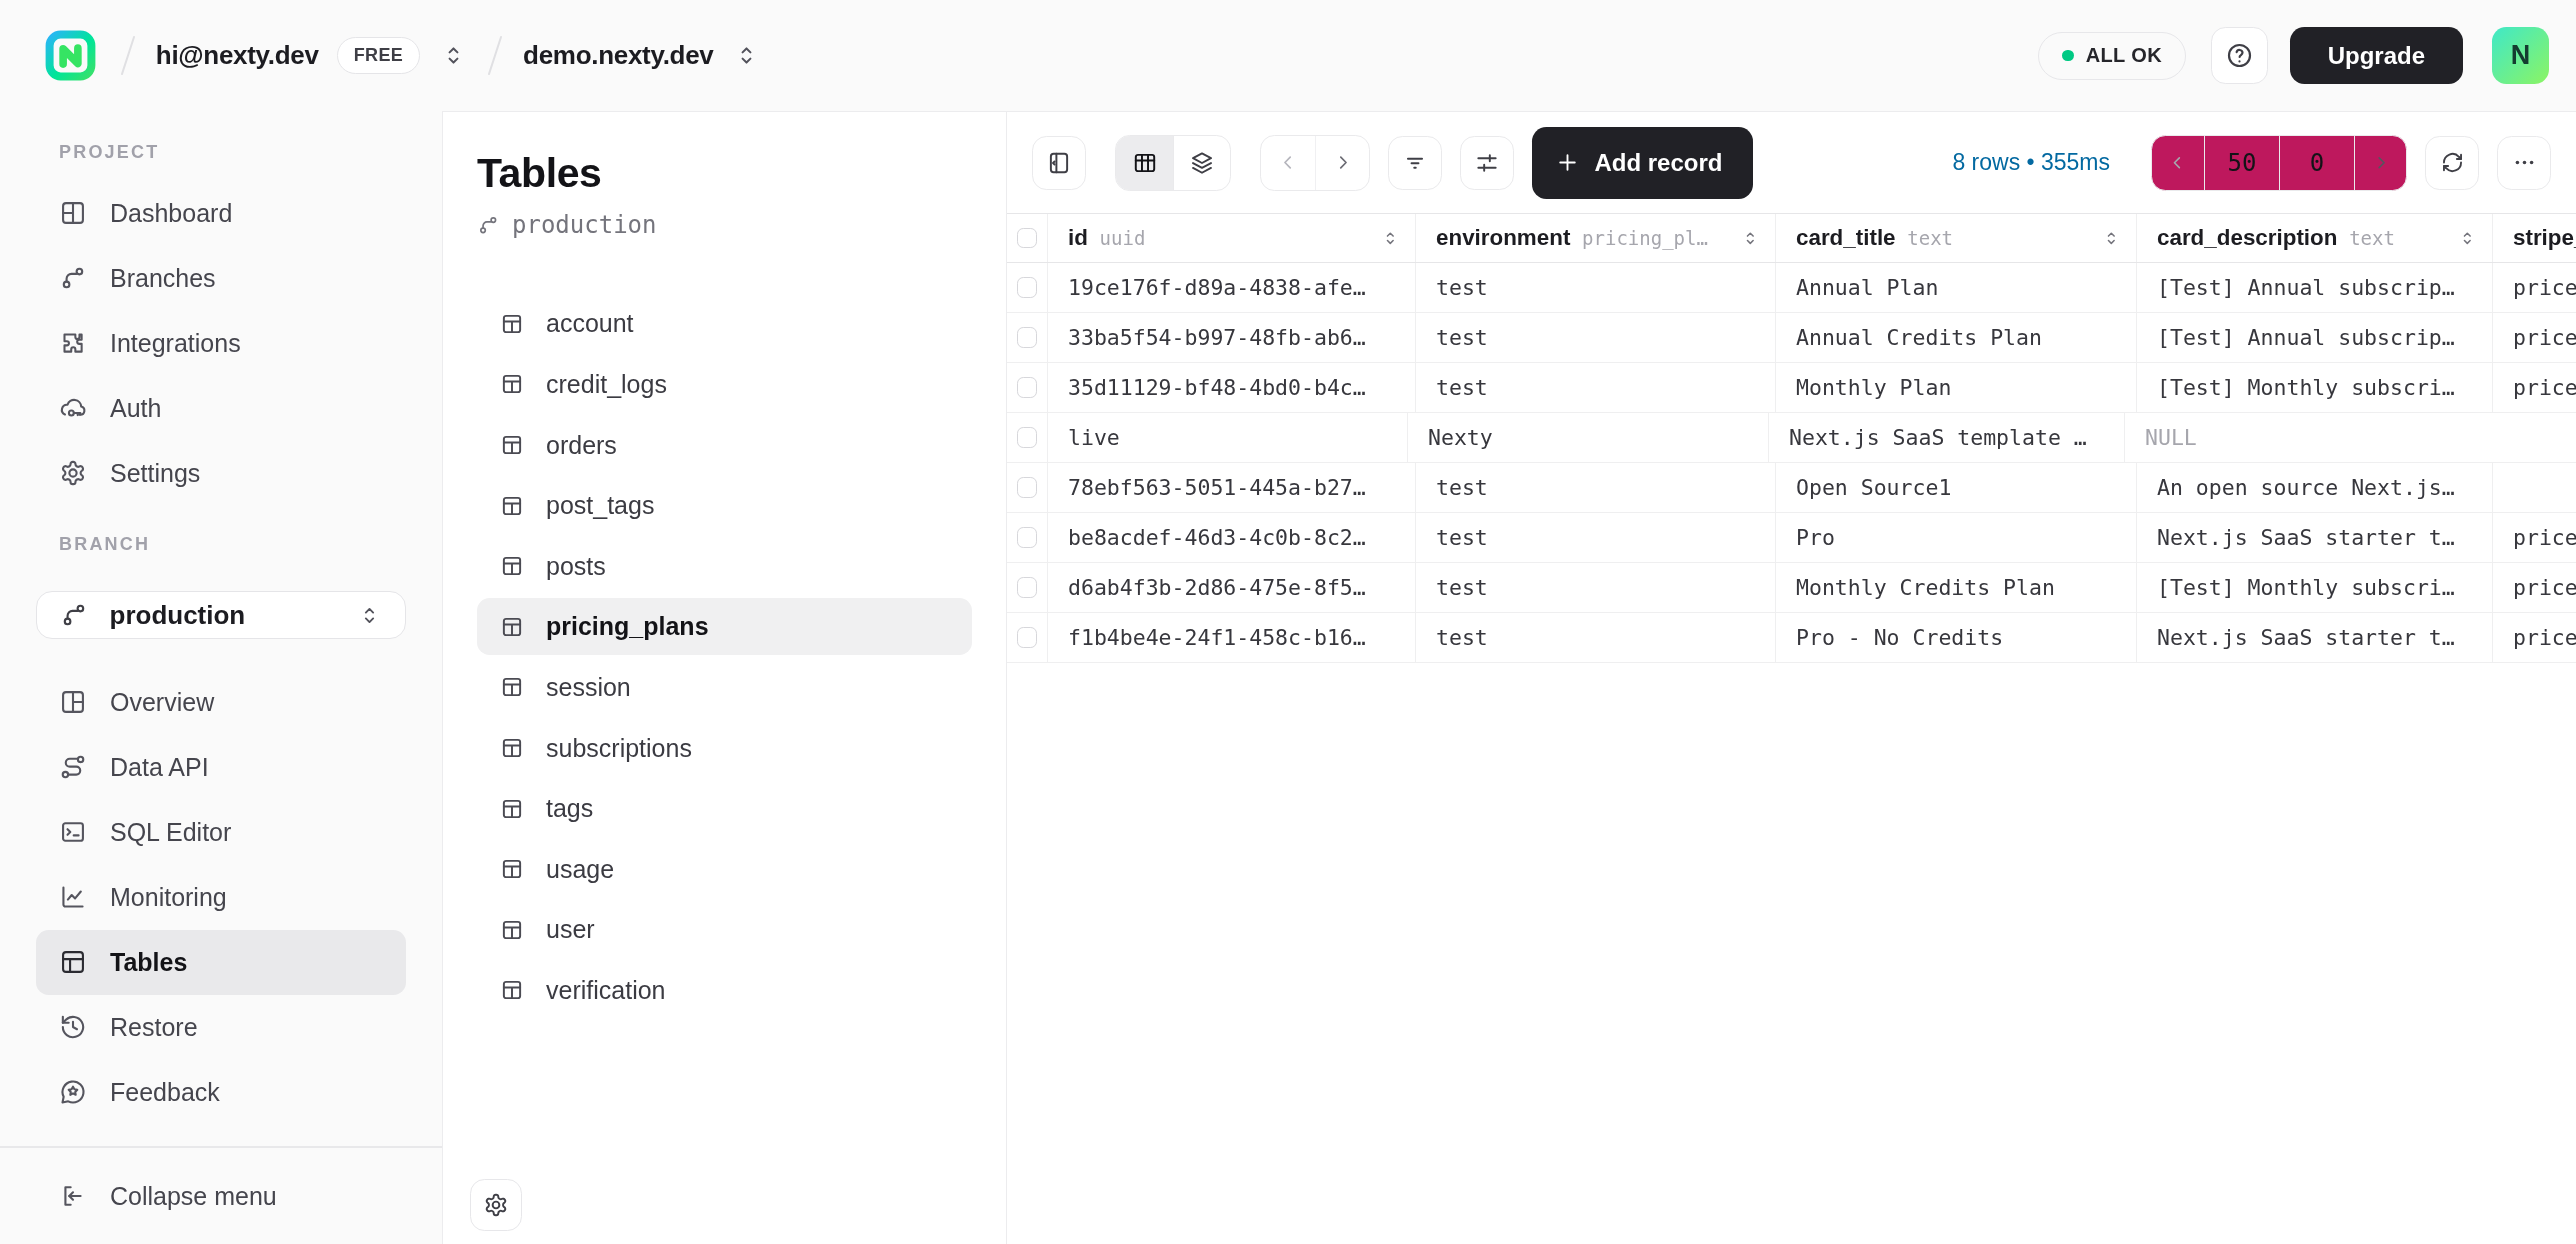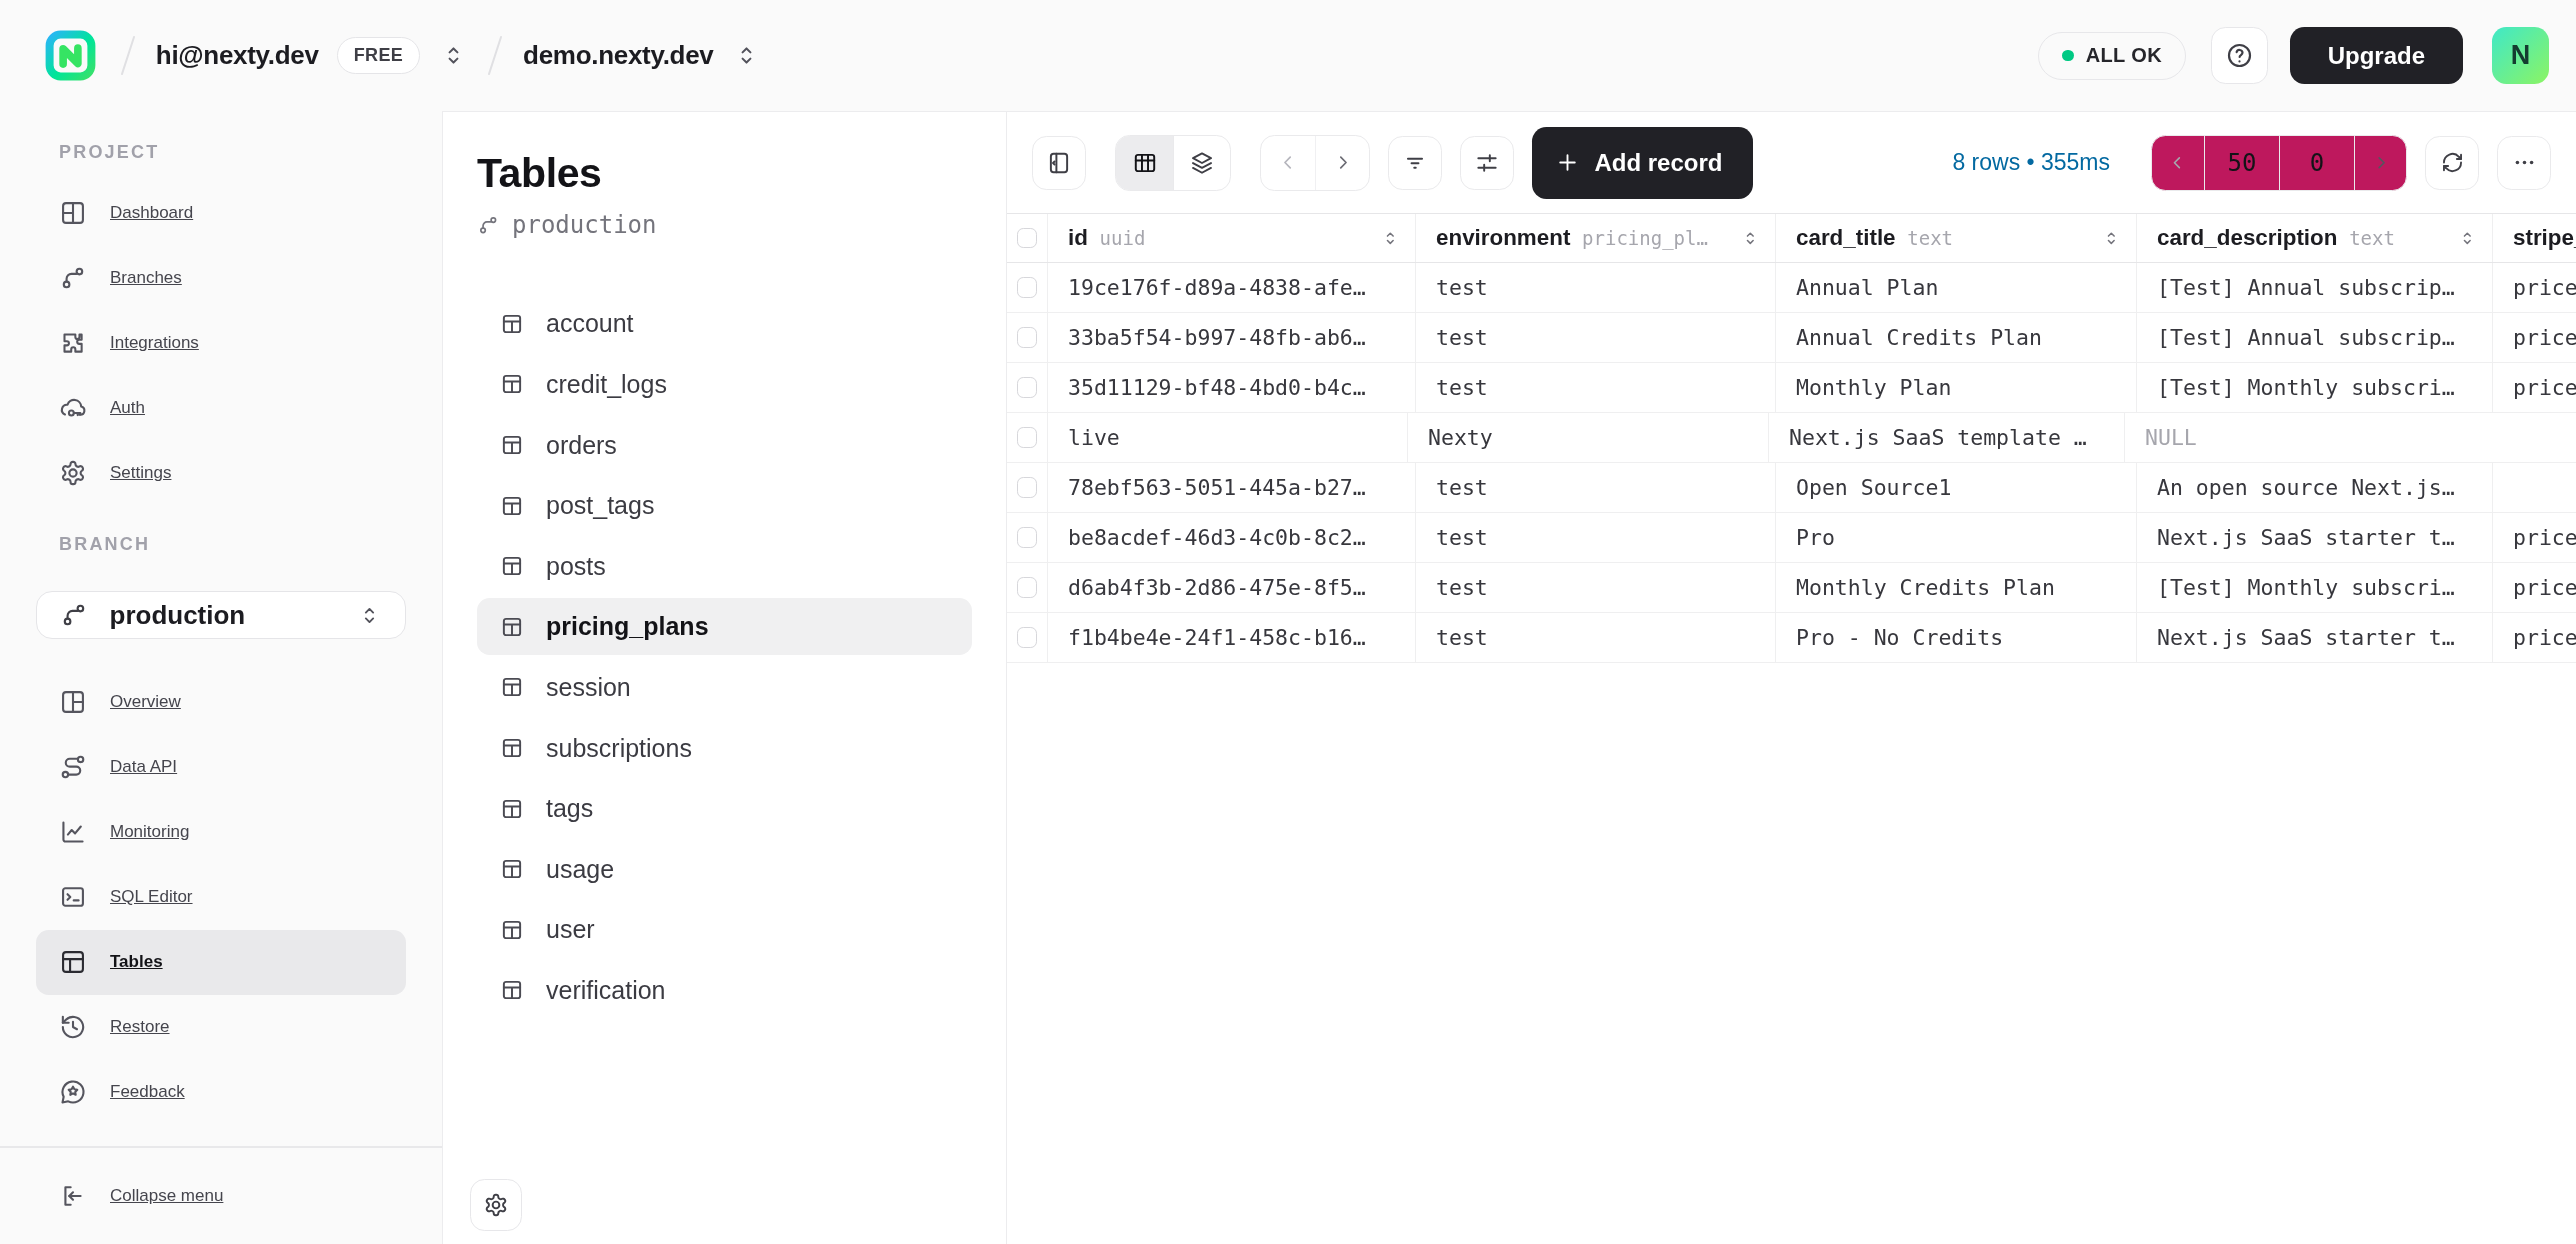--- a/index.html
+++ b/index.html
@@ -26,21 +26,21 @@
   .help-btn svg { width:29px; height:29px; }
   .upgrade-btn { margin-left:21.5px; height:57px; padding:0 38px; border-radius:14.4px; background:#212126; color:#fff; font-size:24px; font-weight:700; display:flex; align-items:center; border:none; cursor:pointer; }
   .avatar { margin-left:29px; width:57px; height:57px; border-radius:14.4px; display:flex; align-items:center; justify-content:center; font-size:27px; font-weight:700; color:#143c30; cursor:pointer; }
 
   
   .content { flex:1; min-height:0; display:flex; }
 
   
   .sidebar { width:443px; flex:none; background:#fafafa; border-right:1.8px solid #ececee; display:flex; flex-direction:column; padding:30.5px 36px 0; }
   .section-label { font-size:18px; font-weight:700; letter-spacing:2.2px; color:#a1a1aa; margin:0 0 18px 23px; }
-  .side-item { height:65px; display:flex; align-items:center; gap:23px; padding:0 23px; border-radius:12.6px; color:#45454d; font-size:17px; cursor:pointer;text-decoration:underline; }
+  .side-item { height:65px; display:flex; align-items:center; gap:23px; padding:0 23px; border-radius:12.6px; color:#45454d; font-size:25px; cursor:pointer; }
   .side-item svg { width:28px; height:28px; flex:none; color:#55555e; }
   .side-item.active { background:#e9e9eb; color:#131317; font-weight:700; }
   .side-item.active svg { color:#2b2b31; }
   .branch-gap { height:48px; }
   .branch-select { margin:18px 0 30.5px; height:79px; border:1.8px solid #e5e5e8; background:#fff; border-radius:16px; display:flex; align-items:center; gap:21.5px; padding:0 23px; cursor:pointer; }
   .branch-select svg.b { width:28px; height:28px; color:#3f3f46; }
   .branch-select .lbl { font-size:26px; font-weight:700; color:#1c1c21; flex:1; }
   .branch-select svg.c { width:25px; height:25px; color:#52525b; }
   .side-bottom { margin-top:auto; }
   .side-divider { height:1.8px; background:#e8e8ea; margin:21.5px -36px 0; }
@@ -220,31 +220,31 @@
           <div class="side-item">
             <svg class="ic " viewBox="0 0 24 24">
               <circle cx="5.5" cy="18.5" r="2.3"></circle>
               <circle cx="18.5" cy="5.5" r="2.3"></circle>
               <path d="M7.8 18.5h7a3.4 3.4 0 0 0 0-6.8H9.2a3.4 3.4 0 0 1 0-6.8h7"></path>
             </svg>
             <span>Data API</span>
           </div>
           <div class="side-item">
             <svg class="ic " viewBox="0 0 24 24">
+              <rect x="3.5" y="4.5" width="17" height="15" rx="2"></rect>
+              <path d="M7.3 9.6l2.4 2.4-2.4 2.4M12.6 14.9h4.2"></path>
+            </svg>
+            <span>SQL Editor</span>
+          </div>
+          <div class="side-item">
+            <svg class="ic " viewBox="0 0 24 24">
               <path d="M3.8 3.8v14.7a1.7 1.7 0 0 0 1.7 1.7h14.7"></path>
               <path d="M7.6 14.2l3.3-3.9 2.9 2.9 4.9-5.9"></path>
             </svg>
             <span>Monitoring</span>
-          </div>
-          <div class="side-item">
-            <svg class="ic " viewBox="0 0 24 24">
-              <rect x="3.5" y="4.5" width="17" height="15" rx="2"></rect>
-              <path d="M7.3 9.6l2.4 2.4-2.4 2.4M12.6 14.9h4.2"></path>
-            </svg>
-            <span>SQL Editor</span>
           </div>
           <div class="side-item active">
             <svg class="ic " viewBox="0 0 24 24">
               <rect x="3.5" y="3.5" width="17" height="17" rx="2.5"></rect>
               <path d="M3.5 9.5h17M9.5 9.5v11"></path>
             </svg>
             <span>Tables</span>
           </div>
           <div class="side-item">
             <svg class="ic " viewBox="0 0 24 24">

